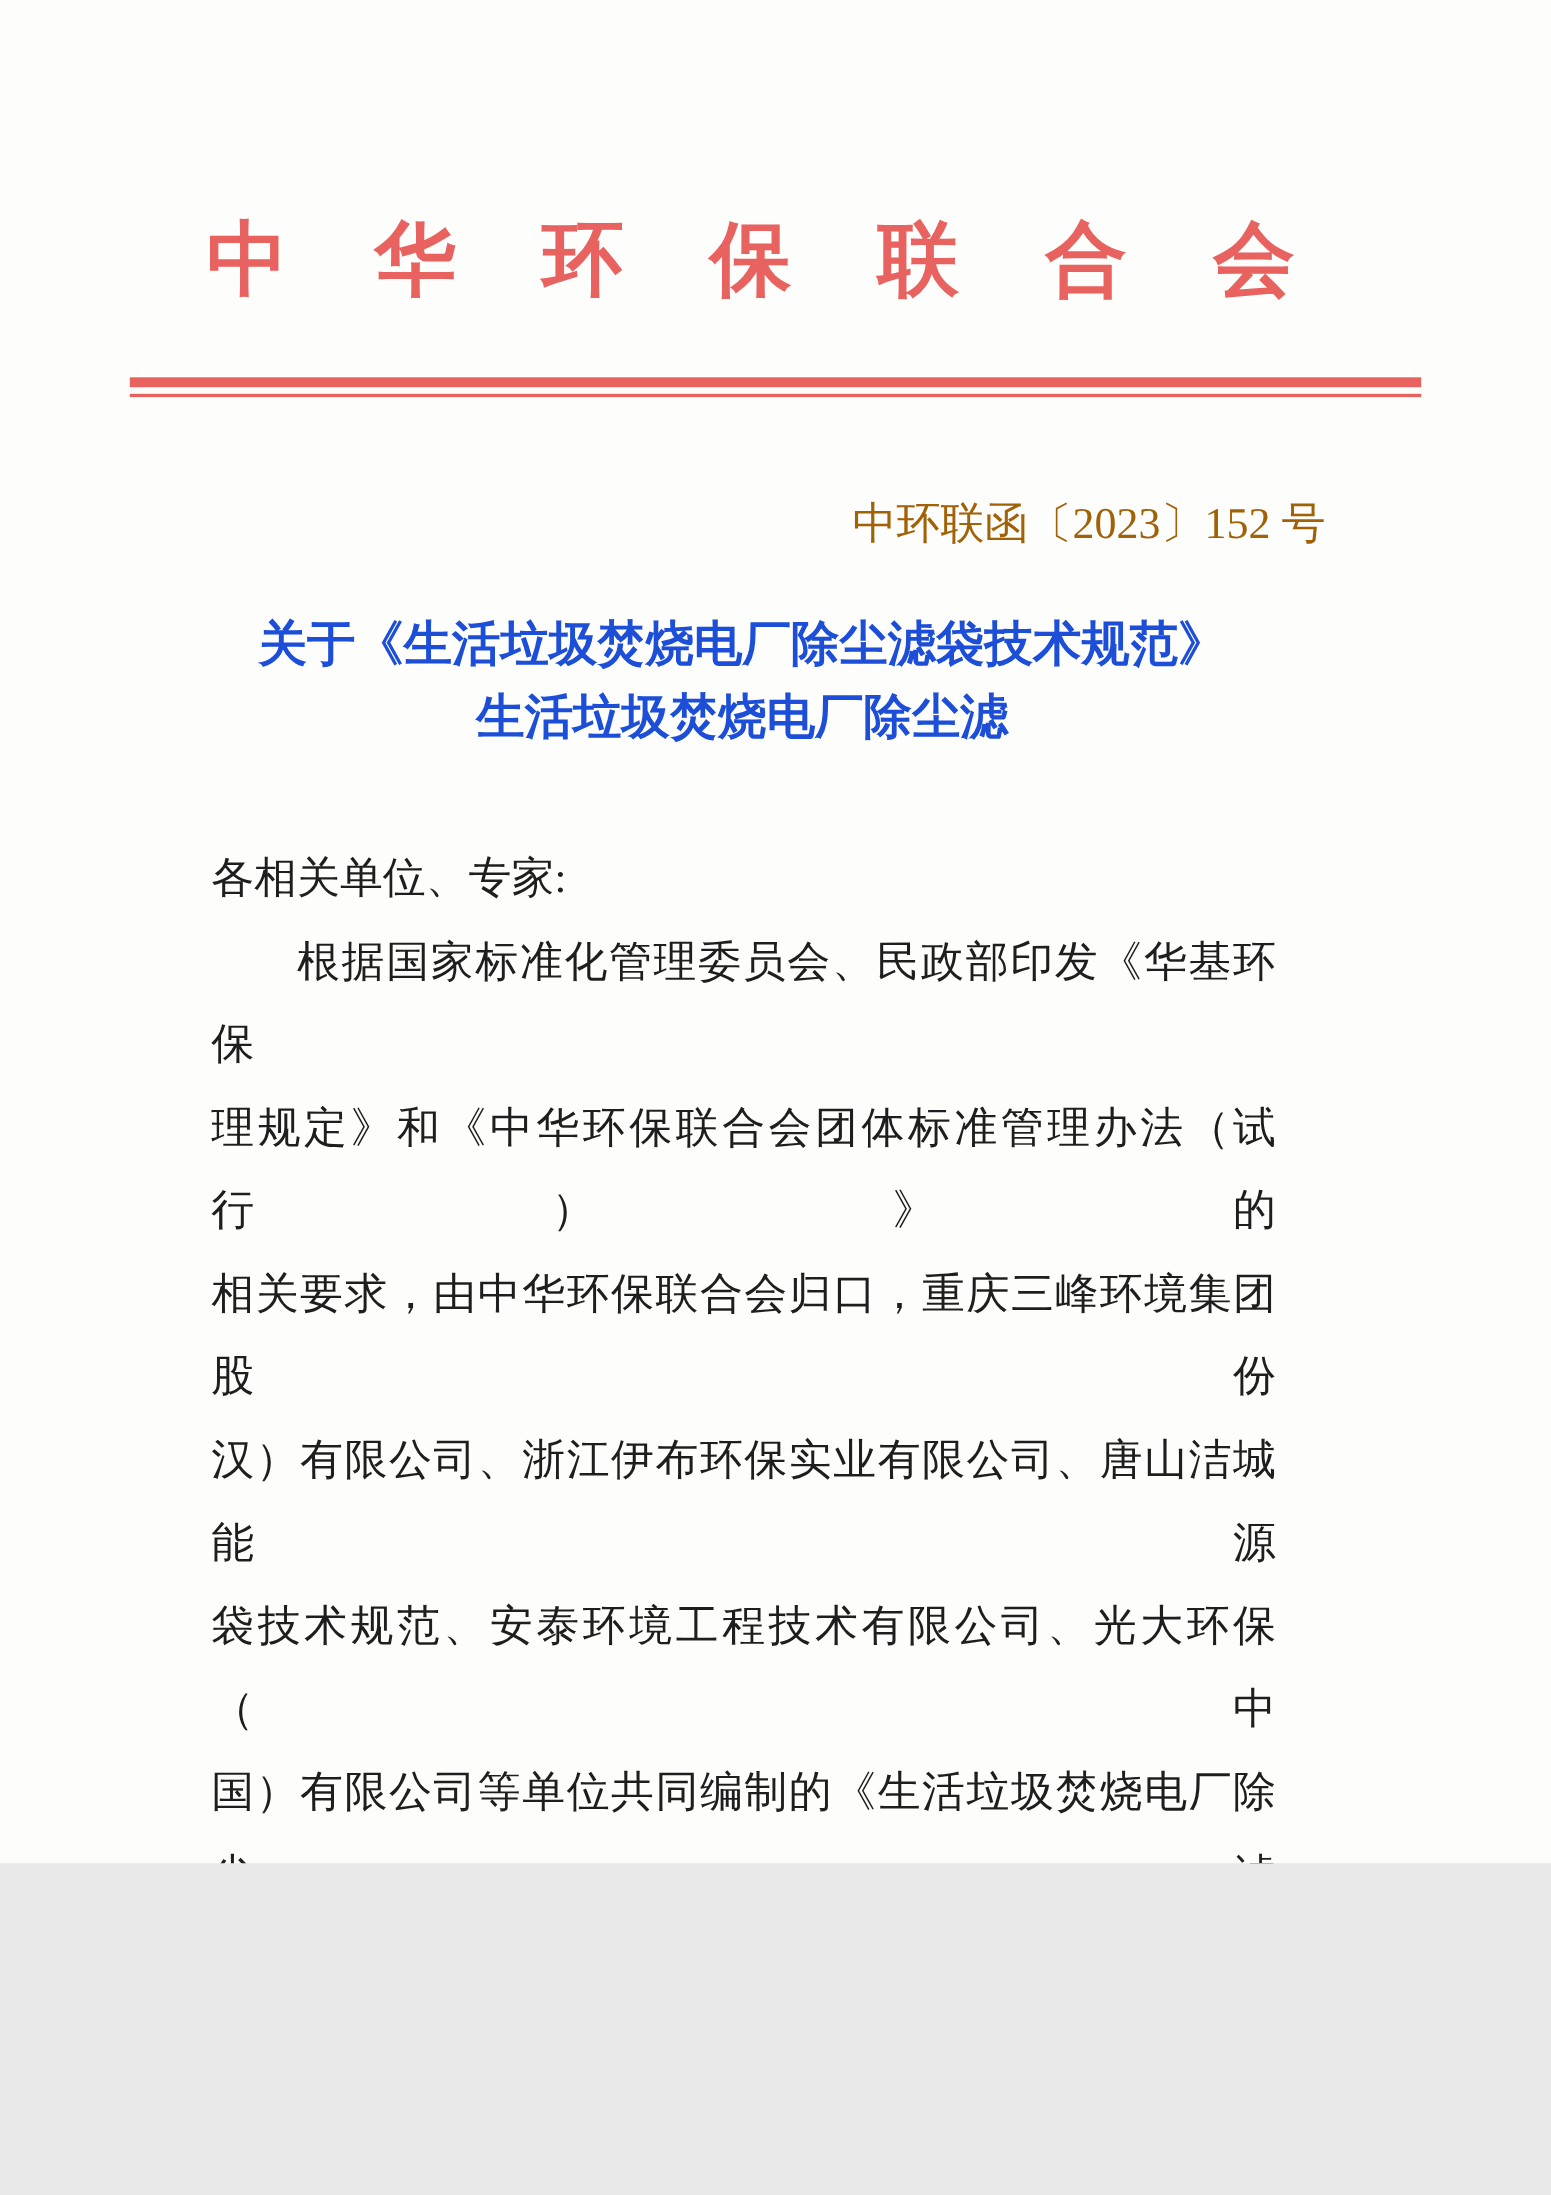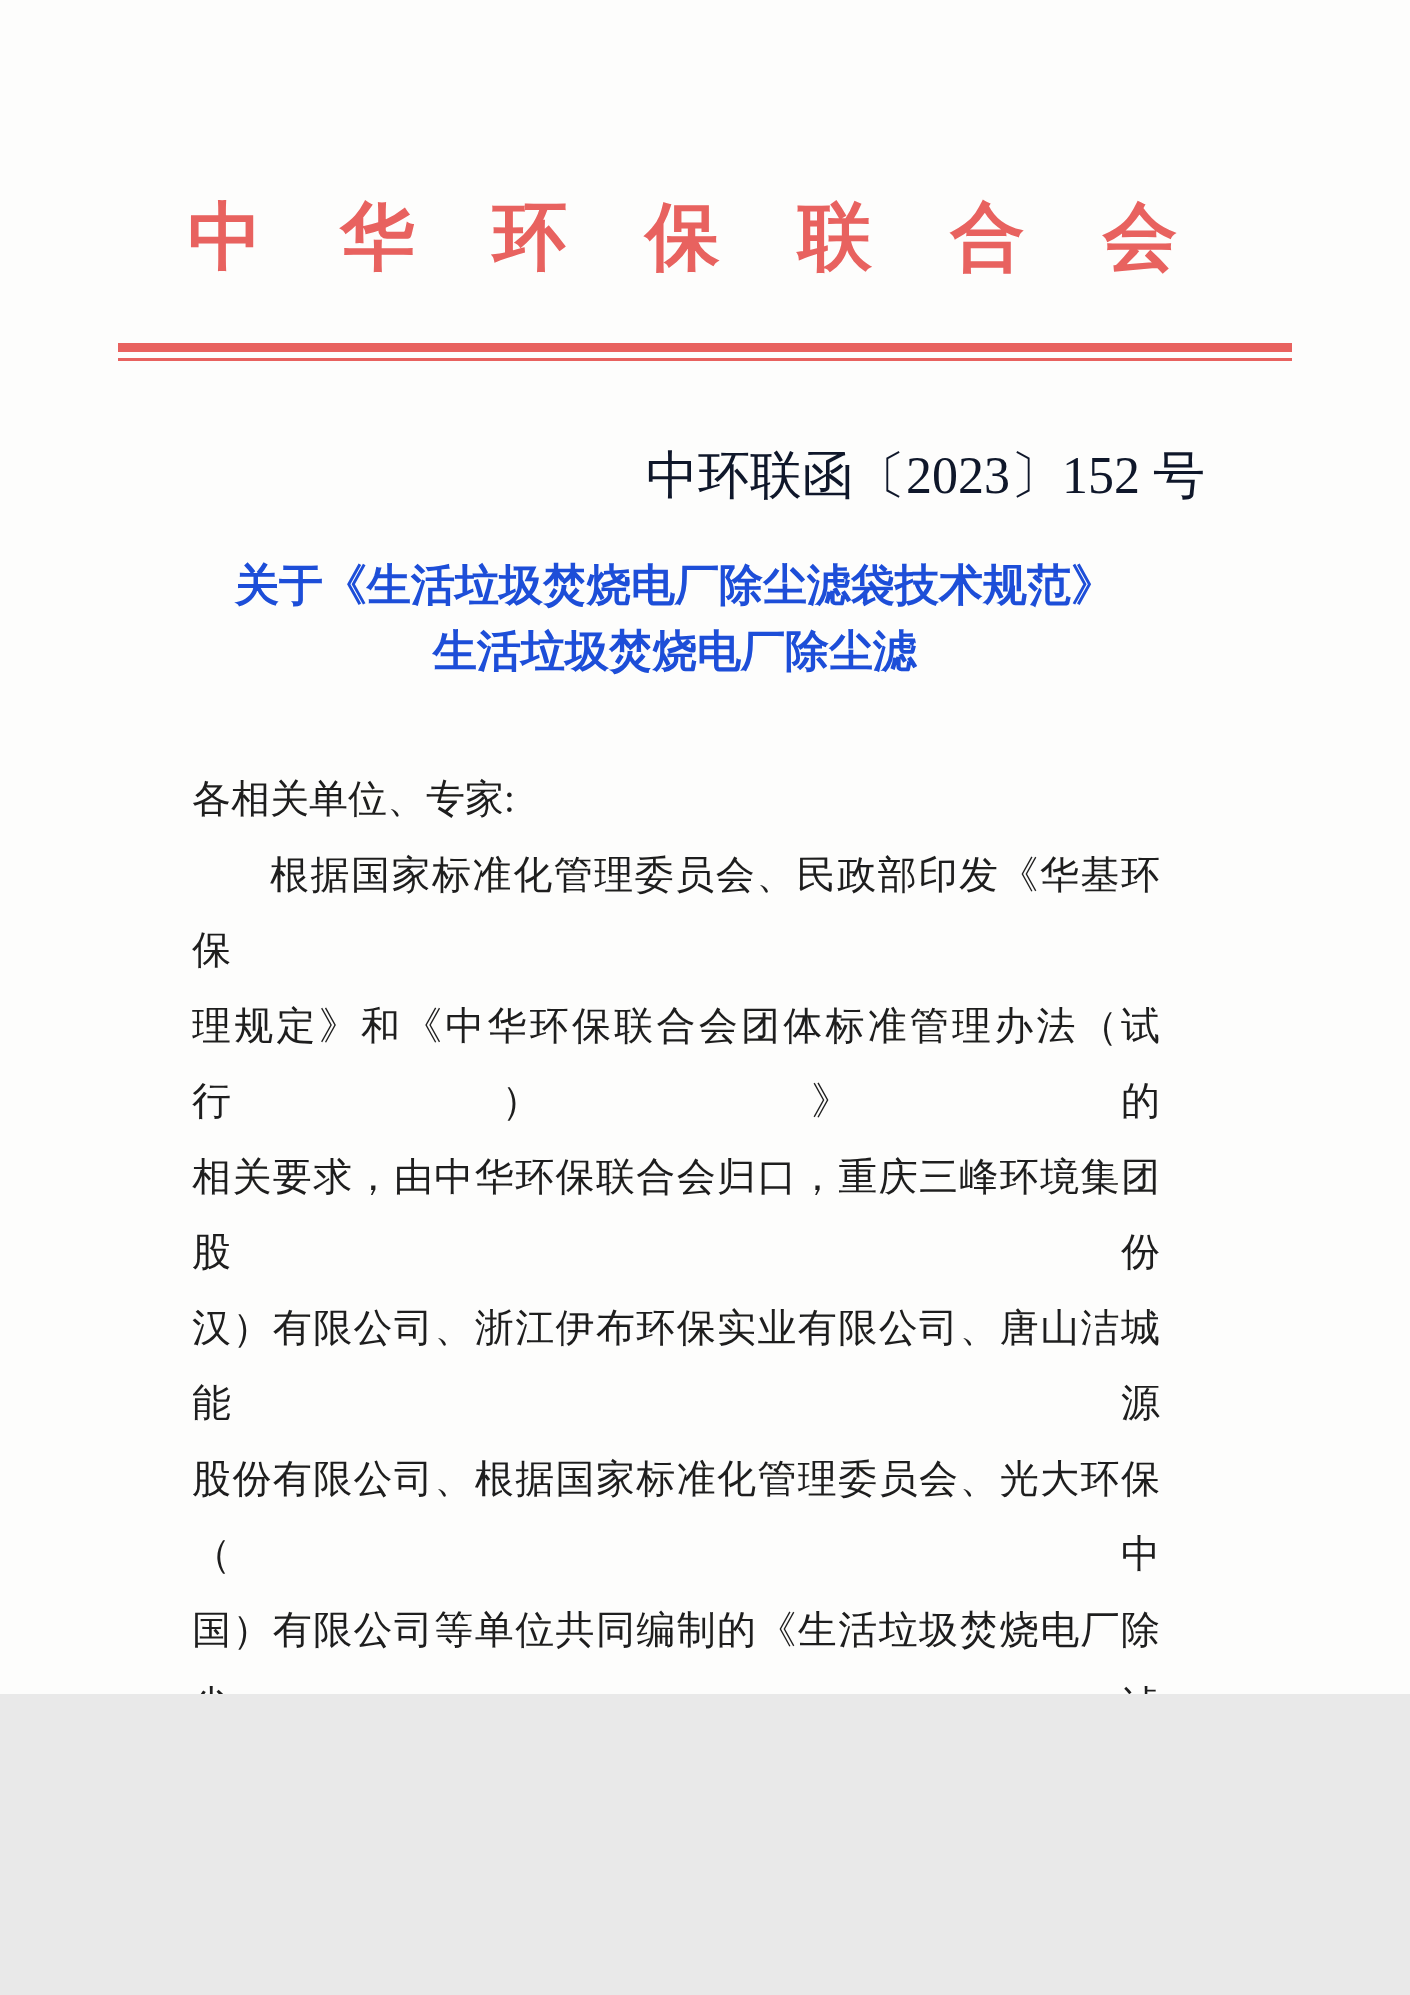--- a/index.html
+++ b/index.html
@@ -23,23 +23,23 @@
     color: #e8625f;
     white-space: nowrap;
   }
   .rule-wrap { margin: 58px 118px 0 118px; }
   .rule-thick { height: 9px; background: #e8625f; }
   .rule-thin  { height: 3px; background: #e8625f; margin-top: 6px; }
   .doc-number {
     margin-top: 90px;
     padding-right: 205px;
     text-align: right;
-    font-size: 52px;
+    font-size: 40px;
     line-height: 50px;
-    color: #0f172a;
+    color: #a16207;
   }
   .title-block {
     margin-top: 52px;
     padding: 0 250px 0 190px;
     text-align: center;
     font-weight: 700;
     font-size: 44px;
     line-height: 66px;
     color: #1d4ed8;
   }
@@ -86,21 +86,21 @@
     <div>生活垃圾焚烧电厂除尘滤</div>
   </div>
 
   <div class="body-block">
     <div class="body-line plain">各相关单位、专家:</div>
 
     <div class="body-line indent">根据国家标准化管理委员会、民政部印发《华基环保</div>
     <div class="body-line">理规定》和《中华环保联合会团体标准管理办法（试行）》的</div>
     <div class="body-line">相关要求，由中华环保联合会归口，重庆三峰环境集团股份</div>
     <div class="body-line">汉）有限公司、浙江伊布环保实业有限公司、唐山洁城能源</div>
-    <div class="body-line">股份有限公司、根据国家标准化管理委员会、光大环保（中</div>
+    <div class="body-line">袋技术规范、安泰环境工程技术有限公司、光大环保（中</div>
     <div class="body-line">国）有限公司等单位共同编制的《生活垃圾焚烧电厂除尘滤</div>
     <div class="body-line end">袋技术规范》团体标准，已完成征求意见稿的编制。</div>
     <div class="body-line indent">为保证标准的科学性、严谨性和适用性，现公开征求意</div>
 
   </div>
 
   <div class="page-footer">— 1 —</div>
 
 </div>
 

